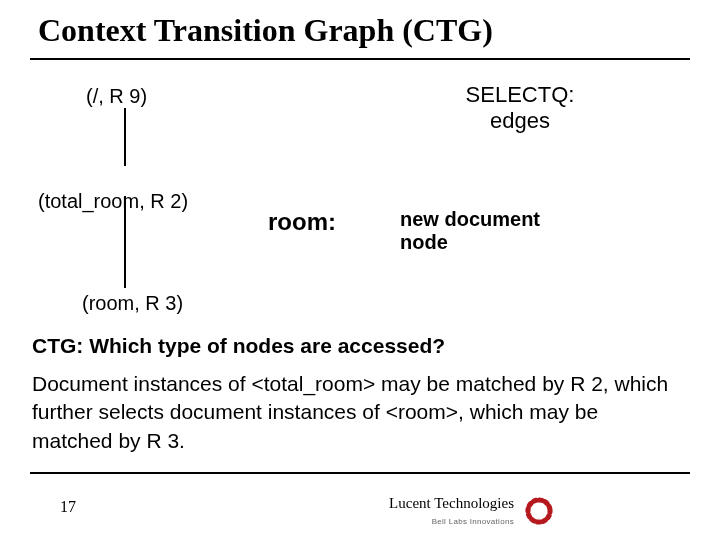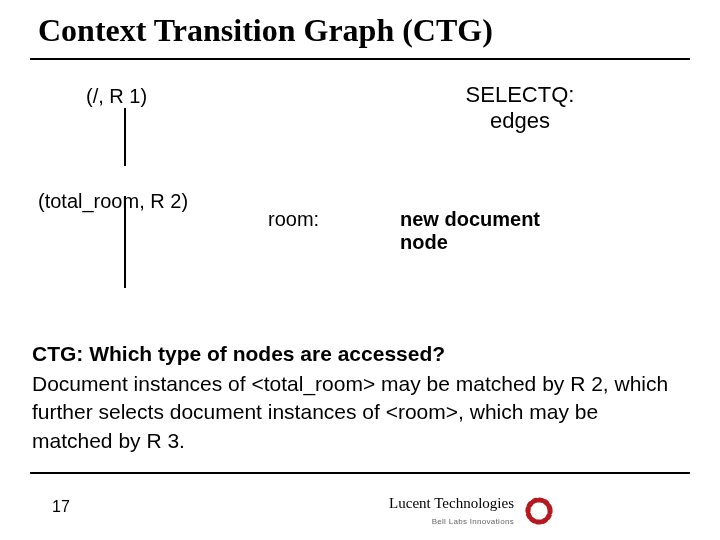--- a/index.html
+++ b/index.html
@@ -87,60 +87,60 @@
     position: absolute;
     left: 268px;
     top: 168px;
     font-size: 20px;
     font-weight: bold;
   }
   .def-room-label {
     position: absolute;
     left: 268px;
     top: 208px;
-    font-size: 20px;
-    font-weight: normal;
+    font-size: 24px;
+    font-weight: bold;
   }
   .def-room-value {
     position: absolute;
     left: 400px;
     top: 208px;
     font-size: 20px;
     font-weight: bold;
   }
   .question {
     position: absolute;
     left: 32px;
     top: 334px;
     font-size: 21px;
     font-weight: bold;
-    margin-top: 8px;
   }
   .body-para {
     position: absolute;
     left: 32px;
     top: 370px;
     width: 650px;
     font-size: 21px;
     line-height: 1.35;
   }
   .body-para .may { }
   .hr-bot {
     position: absolute;
     left: 30px;
     top: 472px;
     width: 660px;
     height: 0;
     border-top: 2.5px solid #000;
   }
   .page-num {
     position: absolute;
-    left: 52px;
+    left: 60px;
     top: 498px;
     font-size: 16px;
+    font-family: Liberation Serif, serif;
   }
   .logo {
     position: absolute;
     right: 36px;
     bottom: 12px;
     text-align: right;
   }
   .logo .lt {
     font-family: Georgia, 'Times New Roman', serif;
     font-size: 15px;
@@ -173,24 +173,25 @@
 <div class="slide">
 
   <div class="title">Context Transition Graph (CTG)</div>
   <div class="hr-top"></div>
 
   <div class="legend-selectq">
     <span>SELECTQ:</span>
     <span>edges</span>
   </div>
 
-  <div class="node1">(/, R 1)</div>
+  <div class="node1">(/, R 9)</div>
   <div class="edge1"></div>
   <div class="node2">(total_room, R 2)</div>
   <div class="edge2"></div>
+  <div class="node3">(room, R 3)</div>
 
   <div class="def-room-label">room:</div>
   <div class="def-room-value">new document node</div>
 
   <div class="question">CTG: Which type of nodes are accessed?</div>
 
   <div class="body-para">
     <span>Document instances of &lt;total_room&gt; </span><span class="may">may</span><span> be matched by R 2, which further selects document instances of &lt;room&gt;, which </span><span class="may">may</span><span> be matched by R 3.</span>
   </div>
 

